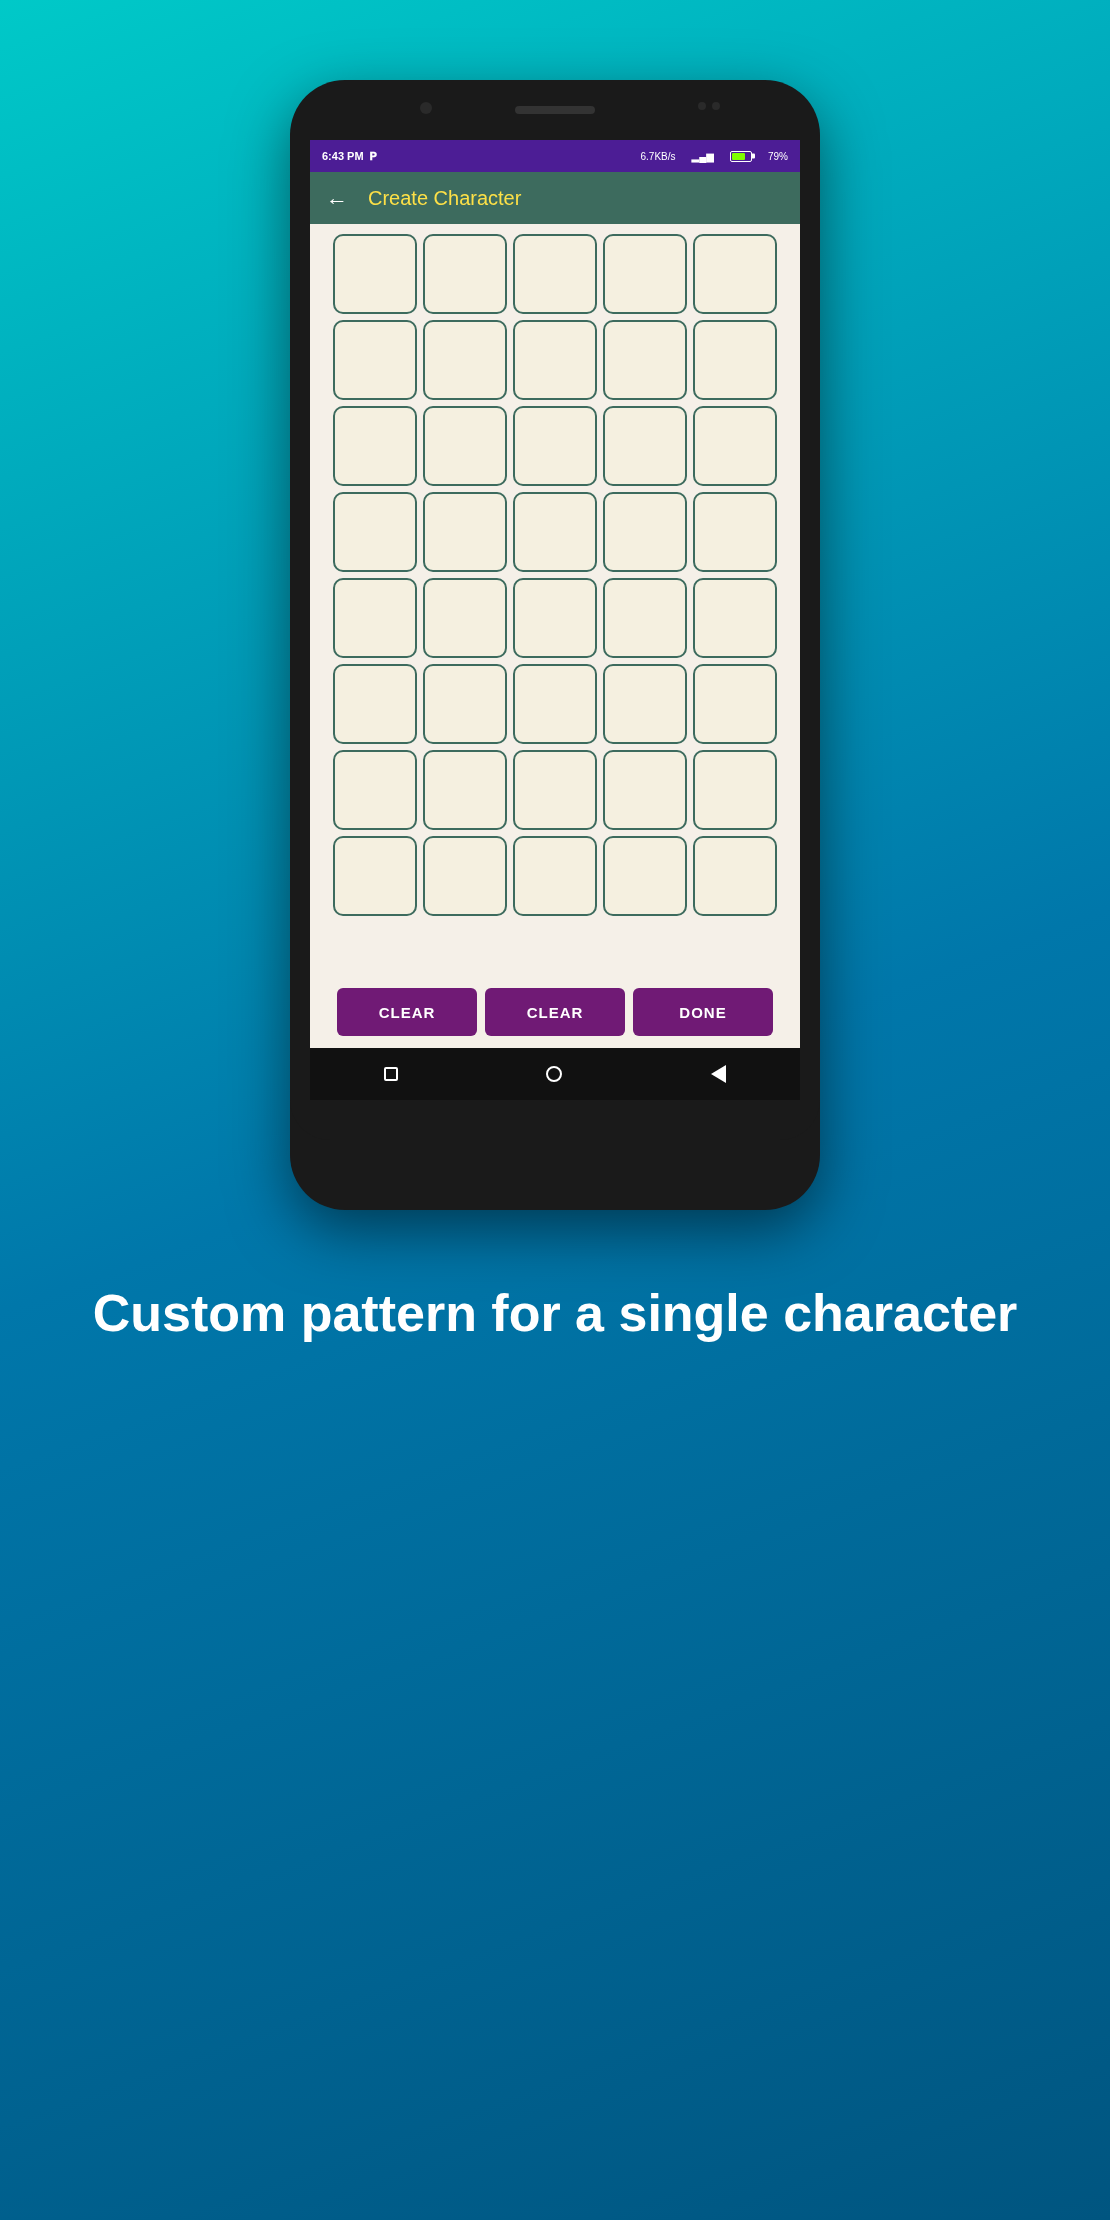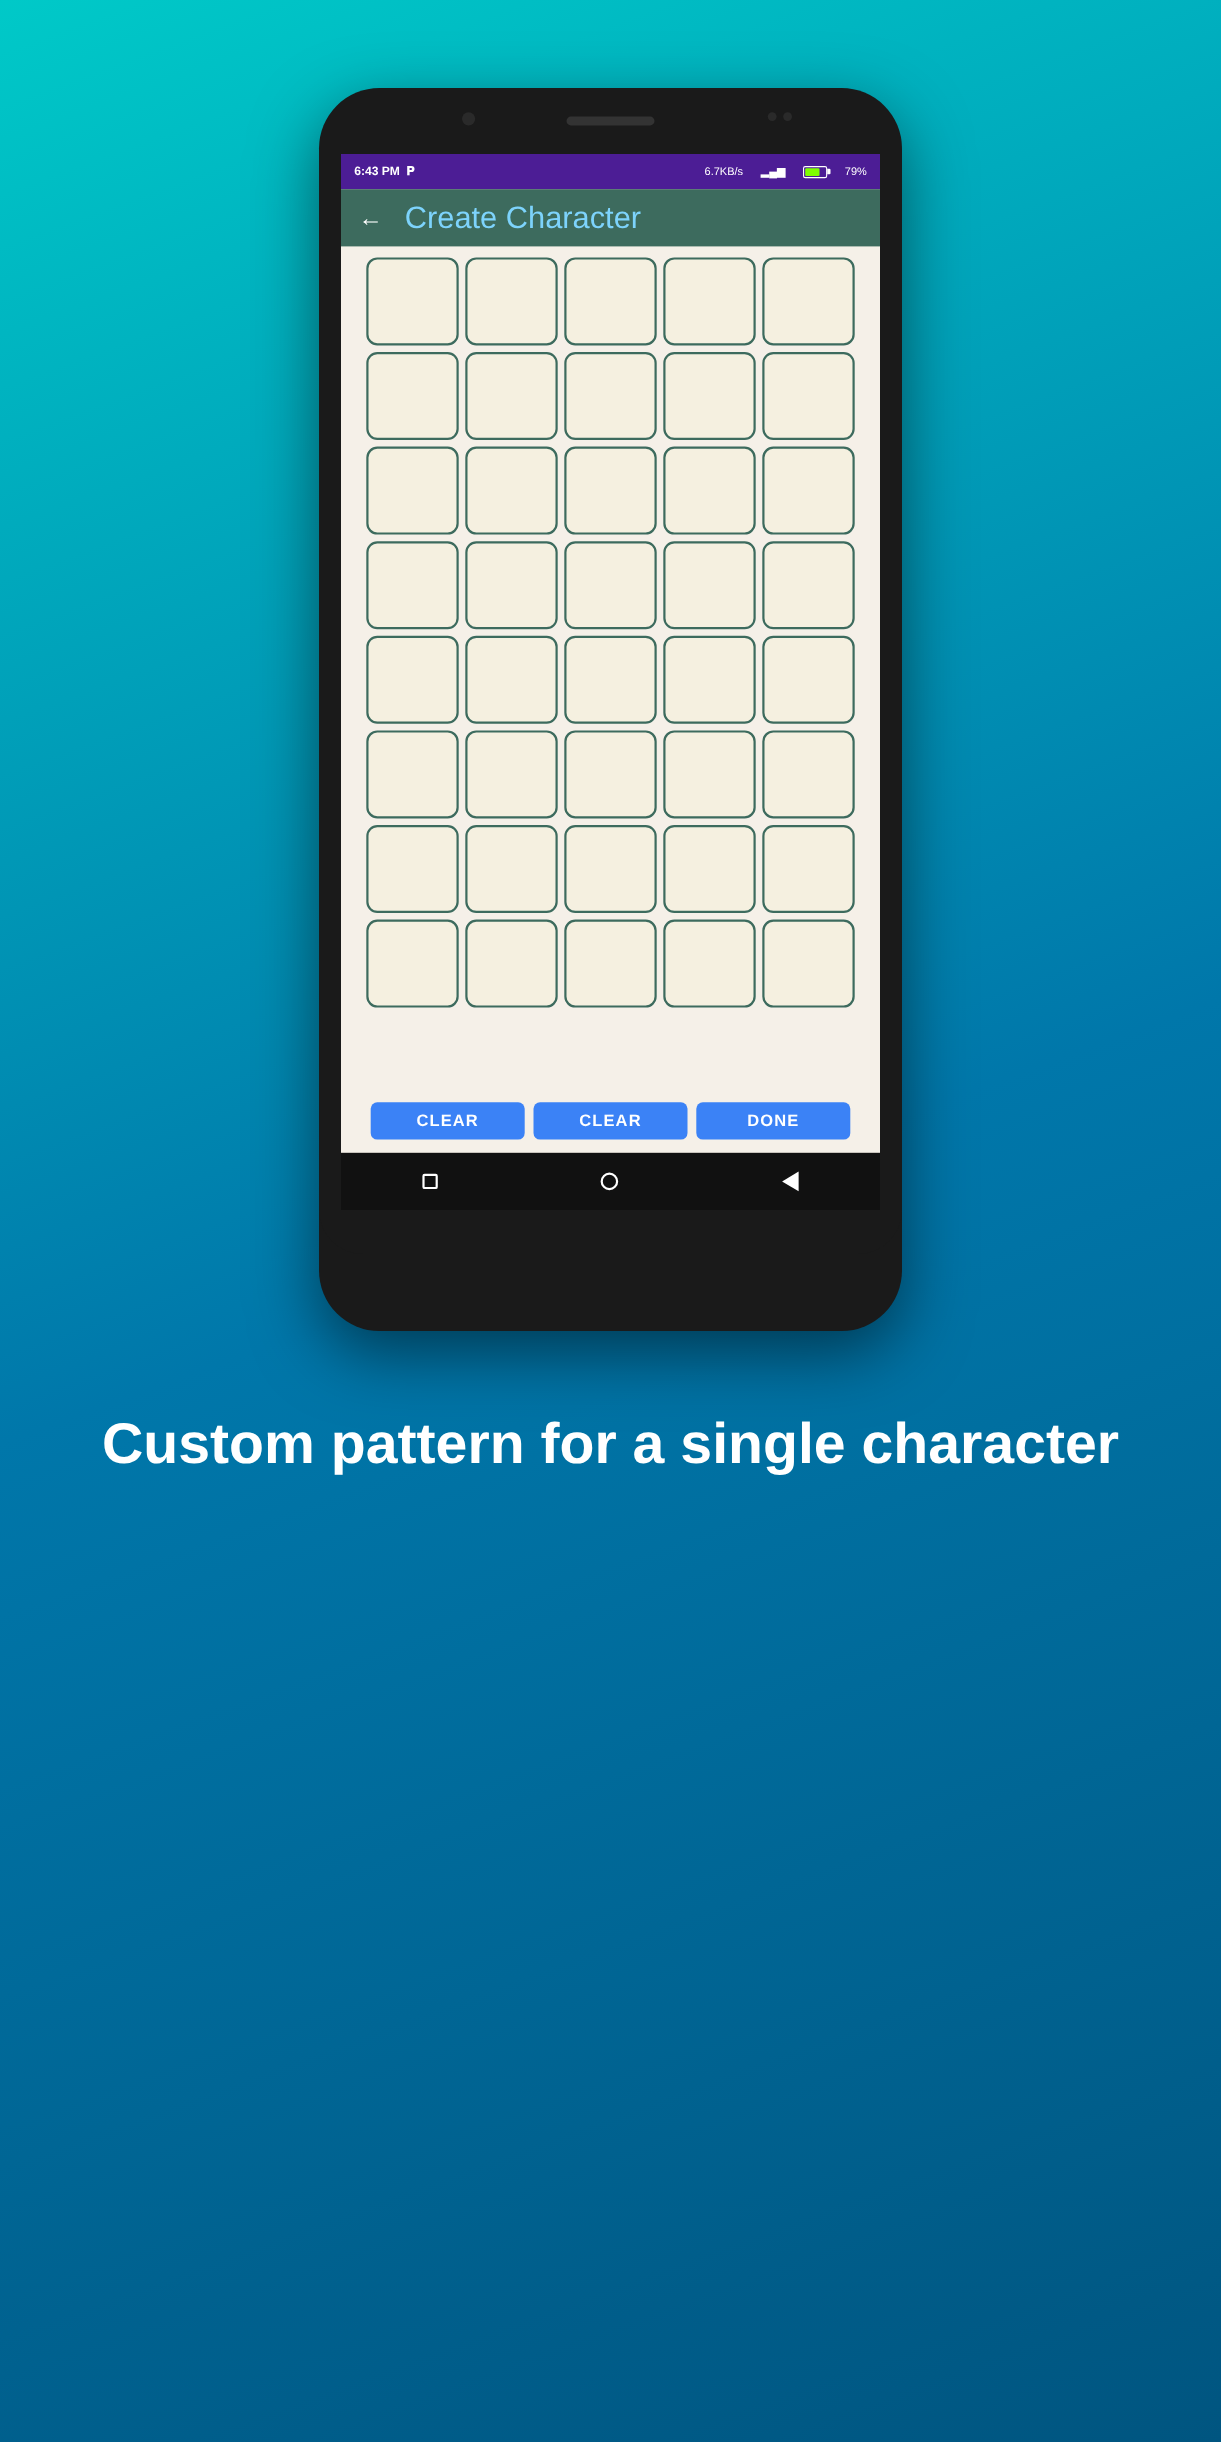--- a/index.html
+++ b/index.html
@@ -146,22 +146,22 @@
       align-items: center;
       padding: 0 16px;
       gap: 20px;
     }
     .back-arrow {
       color: white;
       font-size: 22px;
       cursor: pointer;
     }
     .app-title {
-      color: #7dd3fc;
-      font-size: 28px;
+      color: #fde047;
+      font-size: 20px;
       font-weight: 500;
     }
 
     
     .grid-container {
       flex: 1;
       padding: 10px 8px;
       overflow-y: auto;
       display: flex;
       flex-direction: column;
@@ -188,24 +188,24 @@
       display: flex;
       gap: 0;
       padding: 10px 8px 12px;
       justify-content: center;
       gap: 8px;
       background: #f5f0e8;
     }
 
     .action-btn {
       flex: 1;
-      height: 34px;
+      height: 48px;
       border: none;
       border-radius: 6px;
-      background: #3b82f6;
+      background: #701a75;
       color: white;
       font-size: 15px;
       font-weight: bold;
       letter-spacing: 1px;
       cursor: pointer;
       max-width: 140px;
     }
 
     
     .phone-bottom-nav {

